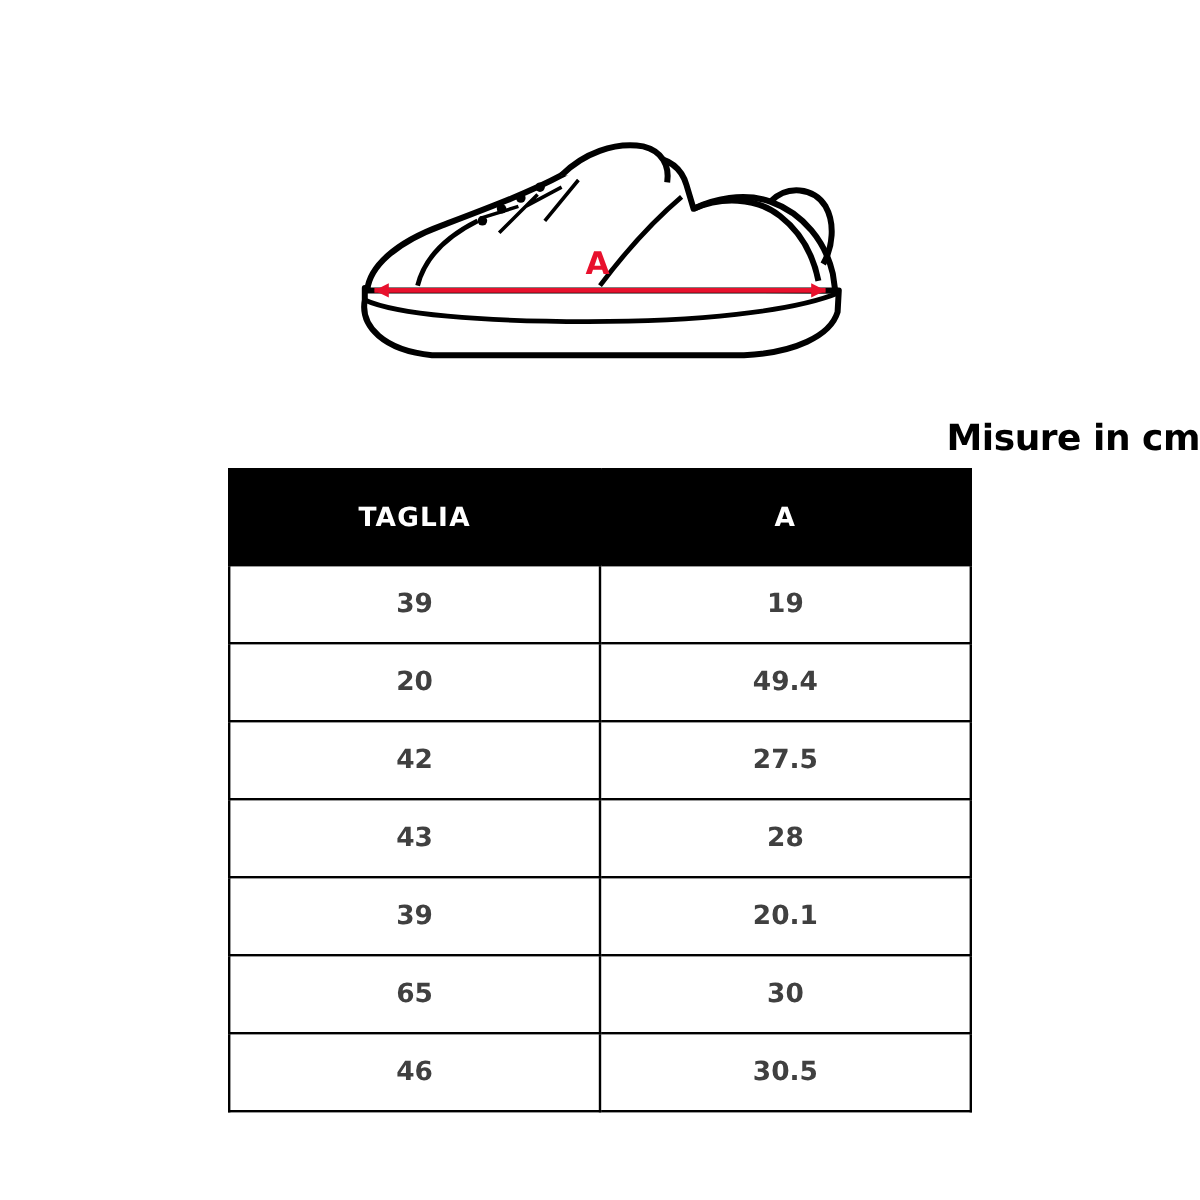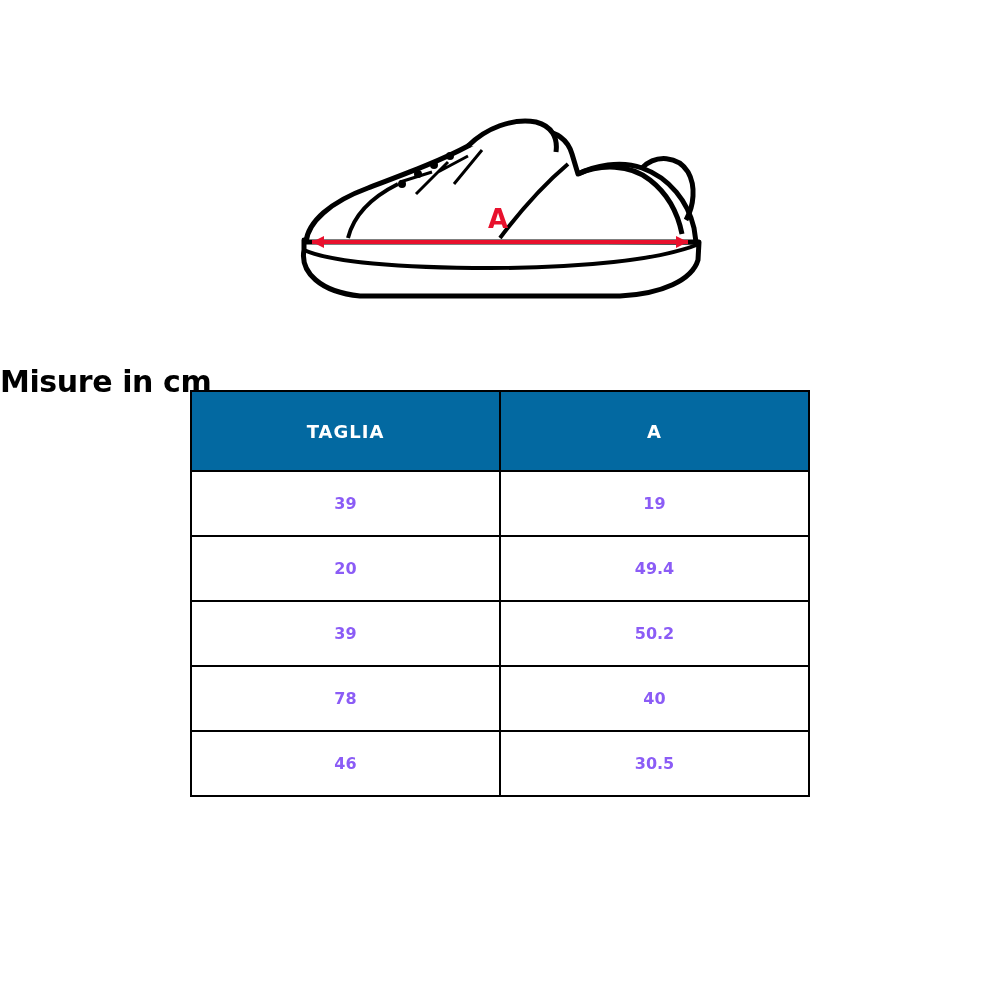--- a/index.html
+++ b/index.html
@@ -39,23 +39,23 @@
     font-family: "DejaVu Sans", sans-serif;
     font-weight: bold;
     font-size: 26px;
     fill: #e8112d;
   }
 
   
   .title {
     position: absolute;
     left: 0;
-    top: 364px;
+    top: 348px;
     width: 1000px;
-    text-align: left;
+    text-align: right;
     font-family: "DejaVu Sans", sans-serif;
     font-size: 30px;
     font-weight: bold;
     letter-spacing: -0.4px;
     color: #000000;
   }
 
   
   .table-wrap {
     position: absolute;
@@ -69,30 +69,30 @@
     table-layout: fixed;
   }
   table.size-table th,
   table.size-table td {
     border: 2px solid #000000;
     text-align: center;
     font-family: "DejaVu Sans", sans-serif;
     font-weight: bold;
   }
   table.size-table thead th {
-    background: #0369a1;
+    background: #000000;
     color: #ffffff;
     height: 76px;
-    font-size: 18px;
+    font-size: 22px;
     letter-spacing: 1px;
   }
   table.size-table tbody td {
     height: 61px;
-    font-size: 16px;
-    color: #8b5cf6;
+    font-size: 22px;
+    color: #404040;
     background: #ffffff;
   }
 </style>
 </head>
 <body>
 
 <div class="page">
 
   <div class="illustration">
     <svg width="420" height="200" viewBox="0 0 420 200">
@@ -142,26 +142,34 @@
       <tbody>
         <tr>
           <td>39</td>
           <td>19</td>
         </tr>
         <tr>
           <td>20</td>
           <td>49.4</td>
         </tr>
         <tr>
-          <td>39</td>
-          <td>50.2</td>
+          <td>42</td>
+          <td>27.5</td>
         </tr>
         <tr>
-          <td>78</td>
-          <td>40</td>
+          <td>43</td>
+          <td>28</td>
+        </tr>
+        <tr>
+          <td>39</td>
+          <td>20.1</td>
+        </tr>
+        <tr>
+          <td>65</td>
+          <td>30</td>
         </tr>
         <tr>
           <td>46</td>
           <td>30.5</td>
         </tr>
       </tbody>
     </table>
   </div>
 
 </div>

